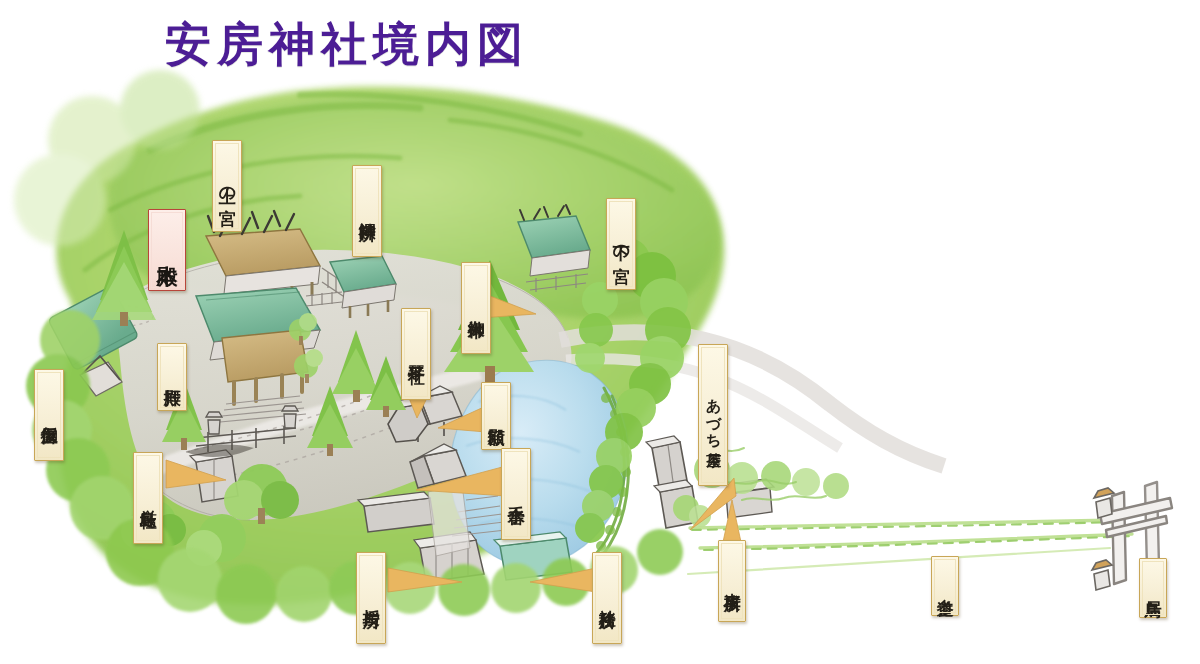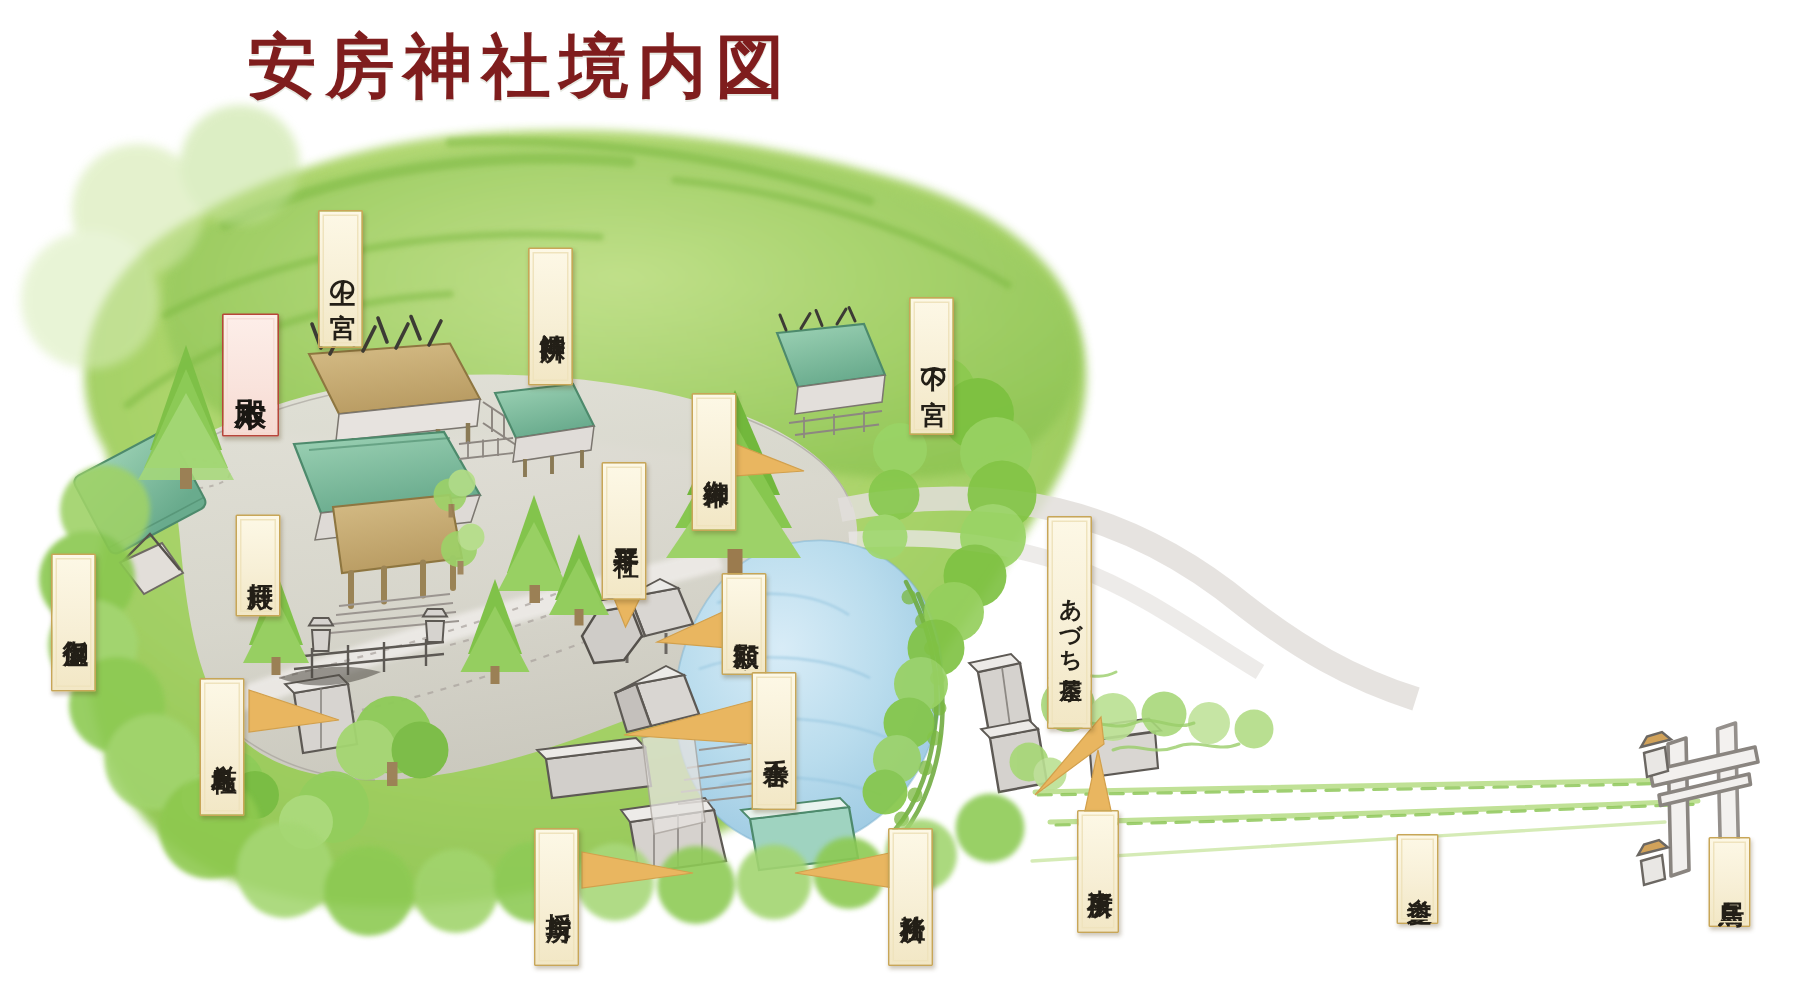--- a/index.html
+++ b/index.html
@@ -8,21 +8,21 @@
     font-family:"DejaVu Sans","Liberation Sans",sans-serif;
     width:1200px;height:664px;overflow:hidden;position:relative;
   }
   #stage{position:absolute;left:0;top:0;width:1200px;height:664px;background:#ffffff;overflow:hidden;}
 
   
   #map-title{
     position:absolute;left:165px;top:14px;
     font-family:"DejaVu Serif","Liberation Serif",serif;
     font-size:46px;letter-spacing:6px;font-weight:600;
-    color:#7f1d1d;white-space:nowrap;
+    color:#4c1d95;white-space:nowrap;
     text-shadow:0 1px 0 #e6e9e2;
   }
 
   
   .art{position:absolute;left:0;top:0;width:1200px;height:664px;}
   .art svg{display:block;width:1200px;height:664px;}
 
   
   .label{
     position:absolute;

